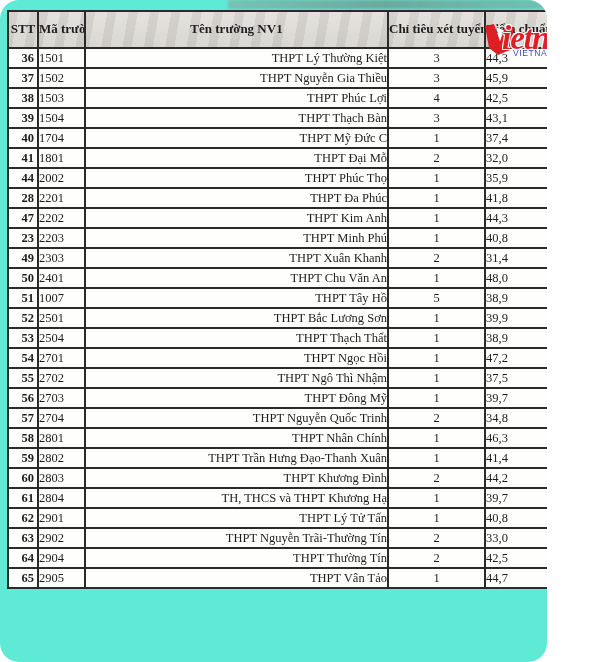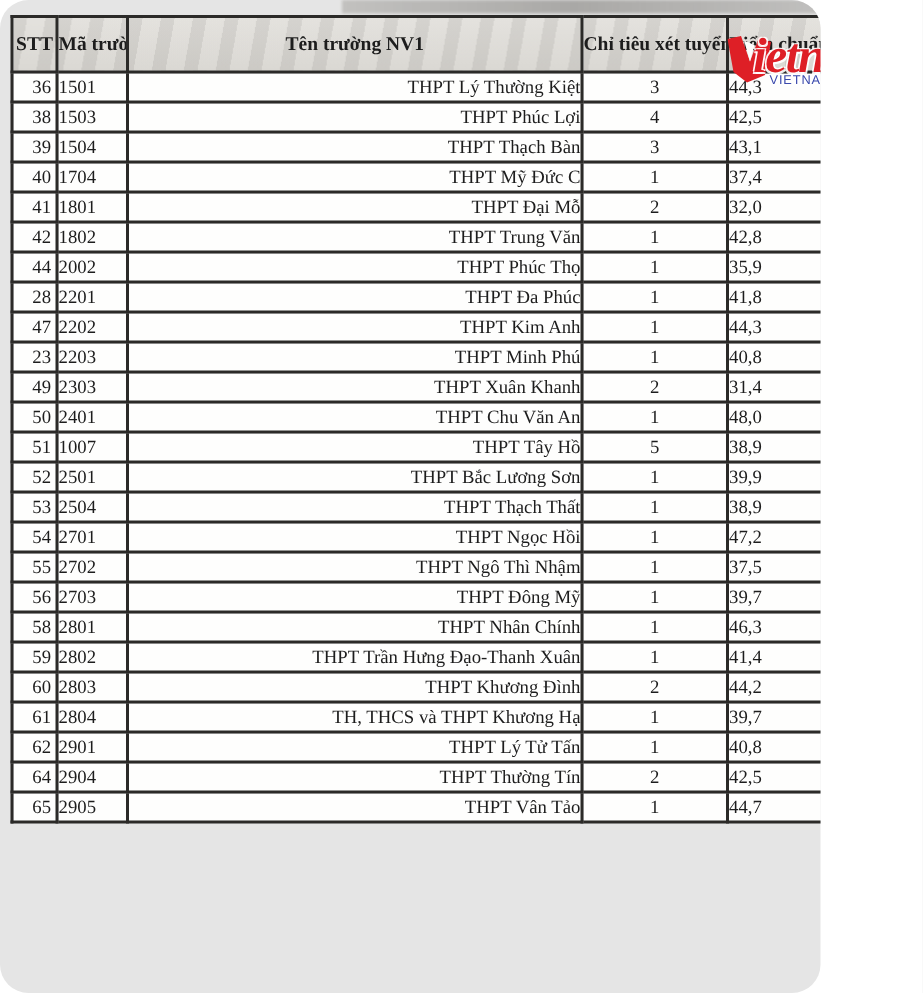--- a/index.html
+++ b/index.html
@@ -1,20 +1,20 @@
 <!DOCTYPE html>
 <html><head>
 <meta charset="utf-8">
 <style>
   * { margin:0; padding:0; box-sizing:border-box; }
   html,body { background:#ffffff; }
   .page {
     position:relative;
     width:547px; height:662px;
-    background:#e5e5e5;
+    background:#5eead4;
     overflow:hidden;
     font-family:"Liberation Serif","DejaVu Serif",serif;
     color:#1d1d1d;
     border-radius:19px;
   }
   .top-smudge {
     position:absolute; left:228px; top:0; width:387px; height:9px;
     background:linear-gradient(90deg, rgba(150,148,144,0.45), rgba(120,118,114,0.55) 40%, rgba(150,148,144,0.35));
     filter:blur(1px);
   }
@@ -46,21 +46,21 @@
     height:20px;
     font-size:12.5px;
     line-height:18px;
     background:#fefefd;
   }
   .col-stt   { width:30px; }
   .col-code  { width:47px; }
   .col-name  { width:303px; }
   .col-quota { width:97px; }
   .col-score { width:126px; }
-  td.col-stt   { text-align:right; padding-right:3px; }
+  td.col-stt   { text-align:right; padding-right:3px;font-weight:bold; }
   td.col-code  { }
   td.col-name  { text-align:right; padding-left:4px; }
   td.col-quota { text-align:center; }
   td.col-score { text-align:left; }
 
   
   .watermark {
     position:absolute; left:485px; top:22px; width:126px; height:38px;
     z-index:5;
     pointer-events:none;
@@ -123,20 +123,27 @@
     </thead>
     <tbody>
         <tr>
           <td class="col-stt">36</td>
           <td class="col-code">1501</td>
           <td class="col-name">THPT Lý Thường Kiệt</td>
           <td class="col-quota">3</td>
           <td class="col-score">44,3</td>
         </tr>
         <tr>
+          <td class="col-stt">37</td>
+          <td class="col-code">1502</td>
+          <td class="col-name">THPT Nguyễn Gia Thiều</td>
+          <td class="col-quota">3</td>
+          <td class="col-score">45,9</td>
+        </tr>
+        <tr>
           <td class="col-stt">38</td>
           <td class="col-code">1503</td>
           <td class="col-name">THPT Phúc Lợi</td>
           <td class="col-quota">4</td>
           <td class="col-score">42,5</td>
         </tr>
         <tr>
           <td class="col-stt">39</td>
           <td class="col-code">1504</td>
           <td class="col-name">THPT Thạch Bàn</td>
@@ -151,27 +158,20 @@
           <td class="col-score">37,4</td>
         </tr>
         <tr>
           <td class="col-stt">41</td>
           <td class="col-code">1801</td>
           <td class="col-name">THPT Đại Mỗ</td>
           <td class="col-quota">2</td>
           <td class="col-score">32,0</td>
         </tr>
         <tr>
-          <td class="col-stt">42</td>
-          <td class="col-code">1802</td>
-          <td class="col-name">THPT Trung Văn</td>
-          <td class="col-quota">1</td>
-          <td class="col-score">42,8</td>
-        </tr>
-        <tr>
           <td class="col-stt">44</td>
           <td class="col-code">2002</td>
           <td class="col-name">THPT Phúc Thọ</td>
           <td class="col-quota">1</td>
           <td class="col-score">35,9</td>
         </tr>
         <tr>
           <td class="col-stt">28</td>
           <td class="col-code">2201</td>
           <td class="col-name">THPT Đa Phúc</td>
@@ -242,20 +242,27 @@
           <td class="col-score">37,5</td>
         </tr>
         <tr>
           <td class="col-stt">56</td>
           <td class="col-code">2703</td>
           <td class="col-name">THPT Đông Mỹ</td>
           <td class="col-quota">1</td>
           <td class="col-score">39,7</td>
         </tr>
         <tr>
+          <td class="col-stt">57</td>
+          <td class="col-code">2704</td>
+          <td class="col-name">THPT Nguyễn Quốc Trinh</td>
+          <td class="col-quota">2</td>
+          <td class="col-score">34,8</td>
+        </tr>
+        <tr>
           <td class="col-stt">58</td>
           <td class="col-code">2801</td>
           <td class="col-name">THPT Nhân Chính</td>
           <td class="col-quota">1</td>
           <td class="col-score">46,3</td>
         </tr>
         <tr>
           <td class="col-stt">59</td>
           <td class="col-code">2802</td>
           <td class="col-name">THPT Trần Hưng Đạo-Thanh Xuân</td>
@@ -275,20 +282,27 @@
           <td class="col-name">TH, THCS và THPT Khương Hạ</td>
           <td class="col-quota">1</td>
           <td class="col-score">39,7</td>
         </tr>
         <tr>
           <td class="col-stt">62</td>
           <td class="col-code">2901</td>
           <td class="col-name">THPT Lý Tử Tấn</td>
           <td class="col-quota">1</td>
           <td class="col-score">40,8</td>
+        </tr>
+        <tr>
+          <td class="col-stt">63</td>
+          <td class="col-code">2902</td>
+          <td class="col-name">THPT Nguyễn Trãi-Thường Tín</td>
+          <td class="col-quota">2</td>
+          <td class="col-score">33,0</td>
         </tr>
         <tr>
           <td class="col-stt">64</td>
           <td class="col-code">2904</td>
           <td class="col-name">THPT Thường Tín</td>
           <td class="col-quota">2</td>
           <td class="col-score">42,5</td>
         </tr>
         <tr>
           <td class="col-stt">65</td>

